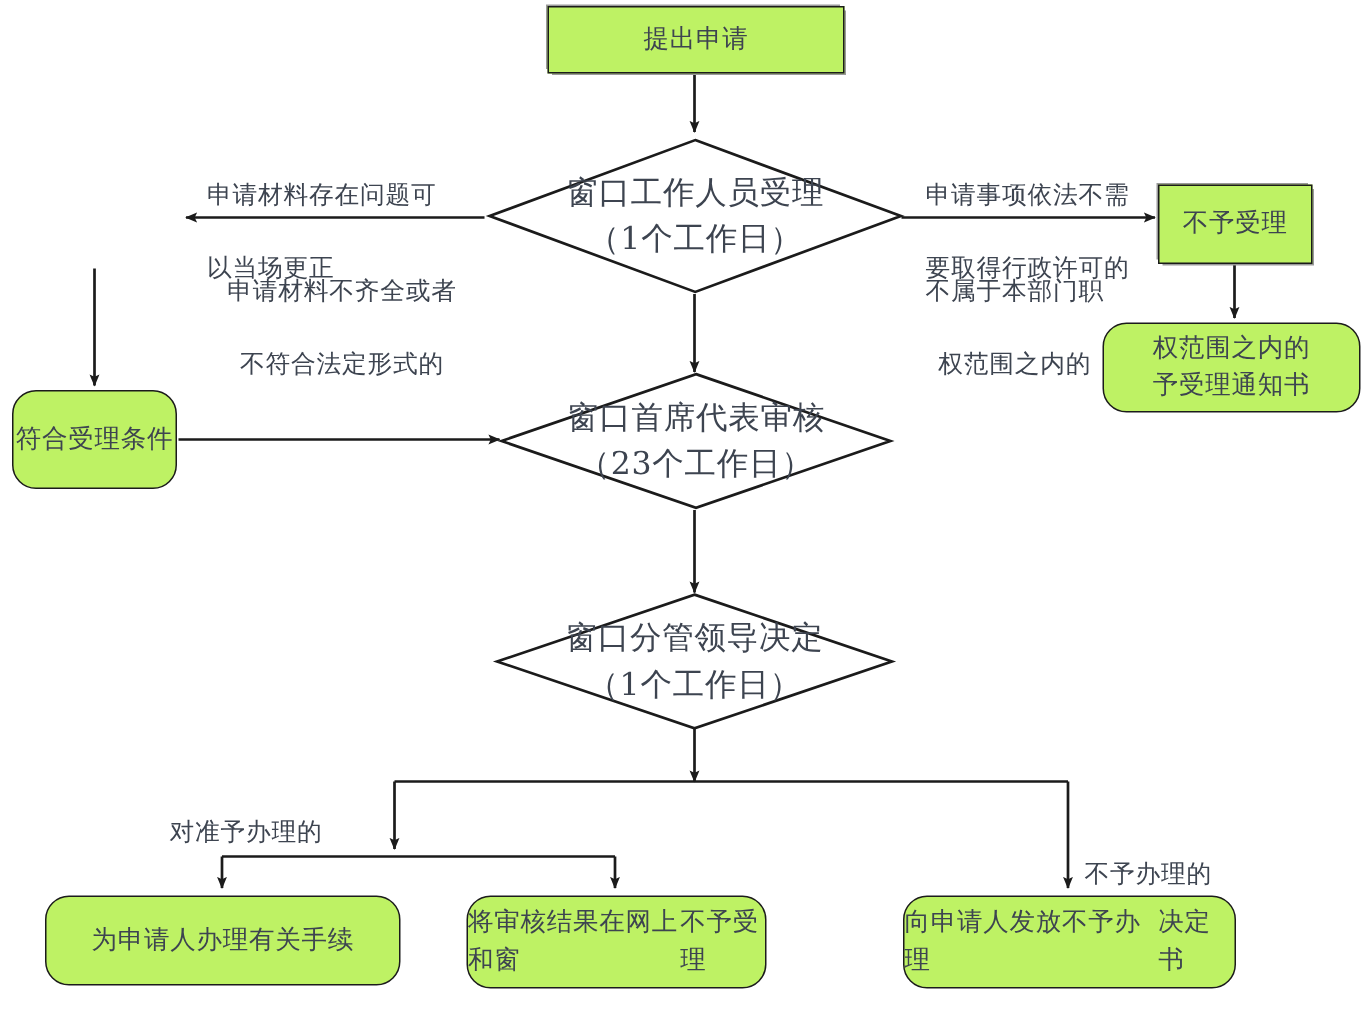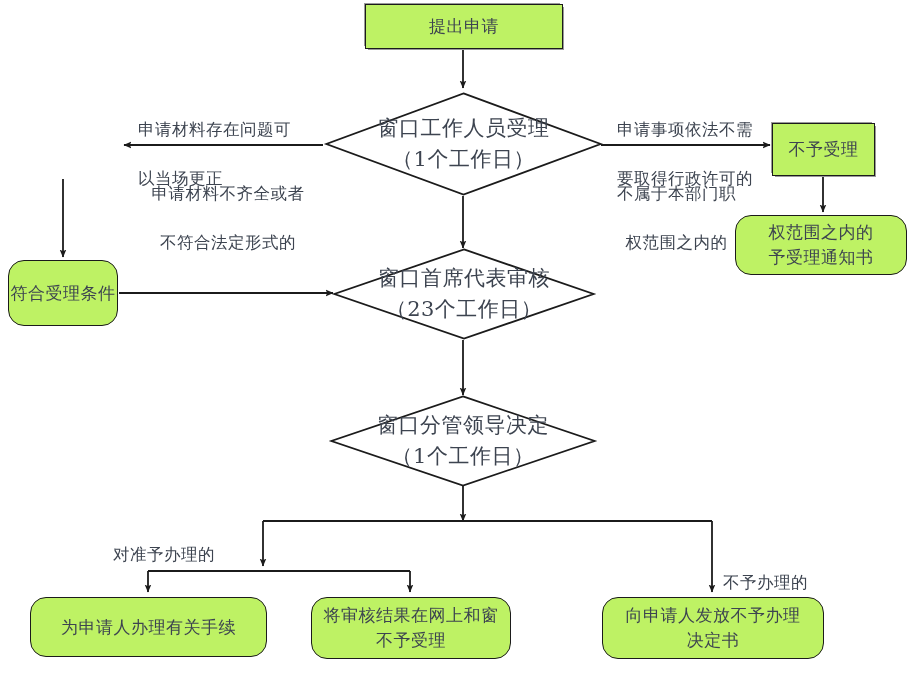--- a/index.html
+++ b/index.html
@@ -168,26 +168,26 @@
     <div class="diamond-label">
       <span class="nline">窗口分管领导决定</span>
       <span class="nline">（1个工作日）</span>
     </div>
   </div>
 
   <div class="node round" style="left:30px; top:597px; width:237px; height:60px;">
     <span class="nline">为申请人办理有关手续</span>
   </div>
 
-  <div class="node round" style="left:311px; top:597px; width:200px; height:62px; flex-direction:column;">
+  <div class="node round" style="left:311px; top:597px; width:200px; height:62px; flex-direction:row;">
     <span class="nline">将审核结果在网上和窗</span>
     <span class="nline">不予受理</span>
   </div>
 
-  <div class="node round" style="left:602px; top:597px; width:222px; height:62px; flex-direction:column;">
+  <div class="node round" style="left:602px; top:597px; width:222px; height:62px; flex-direction:row;">
     <span class="nline">向申请人发放不予办理</span>
     <span class="nline">决定书</span>
   </div>
 
   <div class="edge-label" style="left:138px; top:93px; text-align:left;">
     <span class="nline">申请材料存在问题可</span>
     <span class="nline">以当场更正</span>
   </div>
 
   <div class="edge-label" style="left:617px; top:93px; text-align:left;">

